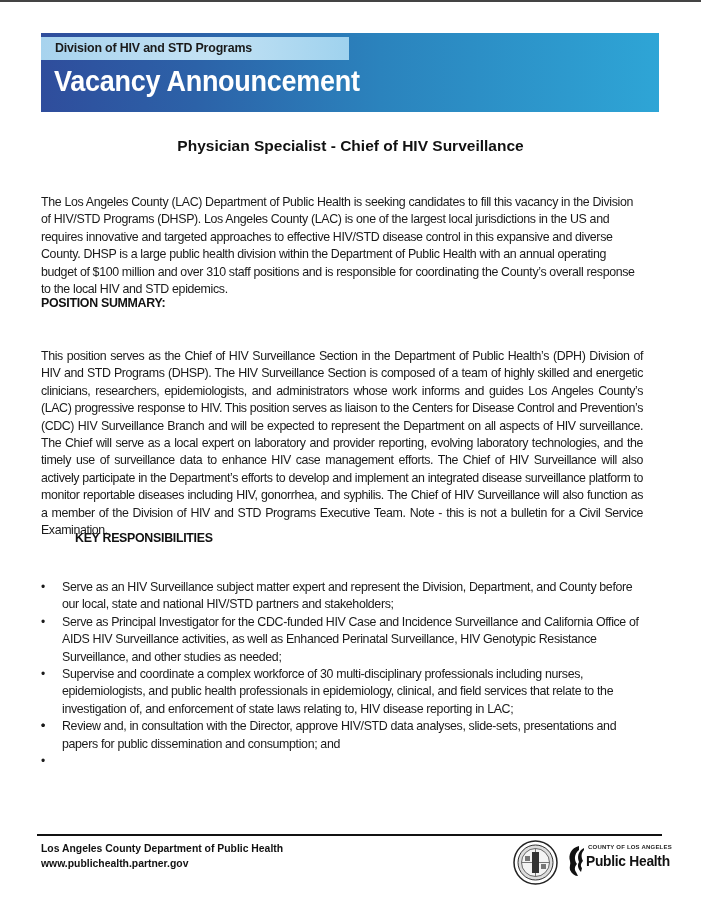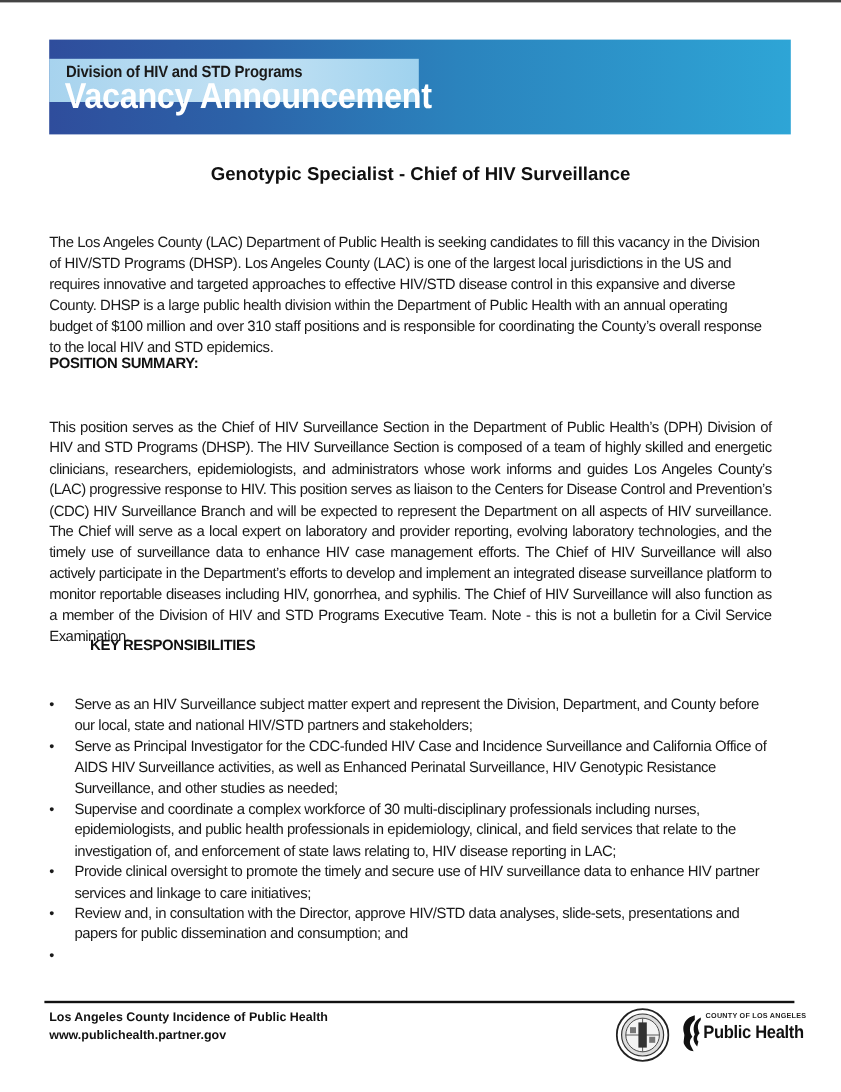--- a/index.html
+++ b/index.html
@@ -2,21 +2,21 @@
 <html><head>
 <meta charset="utf-8">
 <style>
   * { box-sizing: border-box; margin: 0; padding: 0; }
   html, body { width: 701px; height: 910px; background: #ffffff; overflow: hidden; }
   body { position: relative; font-family: "Liberation Sans", sans-serif; color: #111; }
   .top-rule { position: absolute; left: 0; top: 0; width: 701px; height: 2px; background: #444; }
 
   .banner { position: absolute; left: 41px; top: 33px; width: 618px; height: 79px;
     background: linear-gradient(90deg, #2f4d9c 0%, #2c62a8 25%, #2b83bd 55%, #2ea5d6 100%); }
-  .banner-strip { position: absolute; left: 0; top: 16px; width: 308px; height: 36px;
+  .banner-strip { position: absolute; left: 0; top: 4px; width: 308px; height: 23px;
     background: linear-gradient(90deg, #a7d3ee 0%, #c4e2f4 55%, #9fd2ee 100%); padding-left: 36px; }
   .banner-sub { position: absolute; left: 14px; top: 3px; font-size: 13.5px; font-weight: bold;
     color: #1a1a1a; letter-spacing: -0.2px; transform: scaleX(0.92); transform-origin: left; white-space: nowrap; }
   .banner-title { position: absolute; left: 13px; top: 31px; font-size: 30px; font-weight: bold;
     color: #ffffff; letter-spacing: -0.3px; transform: scaleX(0.9); transform-origin: left; white-space: nowrap; }
 
   .job-title { position: absolute; left: 0; width: 701px; top: 137px; text-align: center;
     font-size: 15.5px; font-weight: bold; color: #111; }
 
   .body-text { font-family: "Liberation Sans", sans-serif; font-size: 12.4px; line-height: 17.4px; color: #1a1a1a; margin-top: 28px; }
@@ -45,39 +45,39 @@
 
 <div class="top-rule"></div>
 
 <div class="banner">
   <div class="banner-strip">
     <div class="banner-sub">Division of HIV and STD Programs</div>
   </div>
   <div class="banner-title">Vacancy Announcement</div>
 </div>
 
-<div class="job-title">Genotypic Specialist - Chief of HIV Surveillance</div>
+<div class="job-title">Physician Specialist - Chief of HIV Surveillance</div>
 
 <p class="intro body-text">The Los Angeles County (LAC) Department of Public Health is seeking candidates to fill this vacancy in the Division of HIV/STD Programs (DHSP).  Los Angeles County (LAC) is one of the largest local jurisdictions in the US and requires innovative and targeted approaches to effective HIV/STD disease control in this expansive and diverse County. DHSP is a large public health division within the Department of Public Health with an annual operating budget of $100 million and over 310 staff positions and is responsible for coordinating the County’s overall response to the local HIV and STD epidemics.</p>
 
 <div class="section-head sum-head">POSITION SUMMARY:</div>
 <p class="summary body-text">This position serves as the Chief of HIV Surveillance Section in the Department of Public Health’s (DPH) Division of HIV and STD Programs (DHSP). The HIV Surveillance Section is composed of a team of highly skilled and energetic clinicians, researchers, epidemiologists, and administrators whose work informs and guides Los Angeles County’s (LAC) progressive response to HIV.  This position serves as liaison to the Centers for Disease Control and Prevention’s (CDC) HIV Surveillance Branch and will be expected to represent the Department on all aspects of HIV surveillance. The Chief will serve as a local expert on laboratory and provider reporting, evolving laboratory technologies, and the timely use of surveillance data to enhance HIV case management efforts.  The Chief of HIV Surveillance will also actively participate in the Department’s efforts to develop and implement an integrated disease surveillance platform to monitor reportable diseases including HIV, gonorrhea, and syphilis.  The Chief of HIV Surveillance will also function as a member of the Division of HIV and STD Programs Executive Team.  Note - this is not a bulletin for a Civil Service Examination.</p>
 
 <div class="section-head resp-head">KEY RESPONSIBILITIES</div>
 <ul class="resp-list body-text">
   <li><span class="bullet">•</span><span>Serve as an HIV Surveillance subject matter expert and represent the Division, Department, and County before our local, state and national HIV/STD partners and stakeholders;</span></li>
   <li><span class="bullet">•</span><span>Serve as Principal Investigator for the CDC-funded HIV Case and Incidence Surveillance and California Office of AIDS HIV Surveillance activities, as well as Enhanced Perinatal Surveillance, HIV Genotypic Resistance Surveillance, and other studies as needed;</span></li>
   <li><span class="bullet">•</span><span>Supervise and coordinate a complex workforce of 30 multi-disciplinary professionals including nurses, epidemiologists, and public health professionals in epidemiology, clinical, and field services that relate to the investigation of, and enforcement of state laws relating to, HIV disease reporting in LAC;</span></li>
-  <li><span class="bullet">•</span><span>Provide clinical oversight to promote the timely and secure use of HIV surveillance data to enhance HIV partner services and linkage to care initiatives;</span></li>
+  <li><span class="bullet">•</span></li>
   <li><span class="bullet">•</span><span>Review and, in consultation with the Director, approve HIV/STD data analyses, slide-sets, presentations and papers for public dissemination and consumption; and</span></li>
   <li class="small"><span class="bullet">•</span></li>
 </ul>
 
 <div class="footer-rule"></div>
-<div class="footer-org">Los Angeles County Incidence of Public Health</div>
+<div class="footer-org">Los Angeles County Department of Public Health</div>
 <div class="footer-url">www.publichealth.partner.gov</div>
 
 <svg class="seal" viewBox="0 0 45 45">
   <circle cx="22.5" cy="22.5" r="21.5" fill="#fff" stroke="#222" stroke-width="1.5"></circle>
   <circle cx="22.5" cy="22.5" r="17.5" fill="#ddd" stroke="#333" stroke-width="1"></circle>
   <circle cx="22.5" cy="22.5" r="14" fill="#f4f4f4" stroke="#444" stroke-width="0.8"></circle>
   <line x1="8.5" y1="22.5" x2="36.5" y2="22.5" stroke="#555" stroke-width="0.8"></line>
   <line x1="22.5" y1="8.5" x2="22.5" y2="36.5" stroke="#555" stroke-width="0.8"></line>
   <rect x="19" y="12" width="7" height="21" fill="#333"></rect>
   <rect x="12" y="16" width="5" height="5" fill="#777"></rect>

